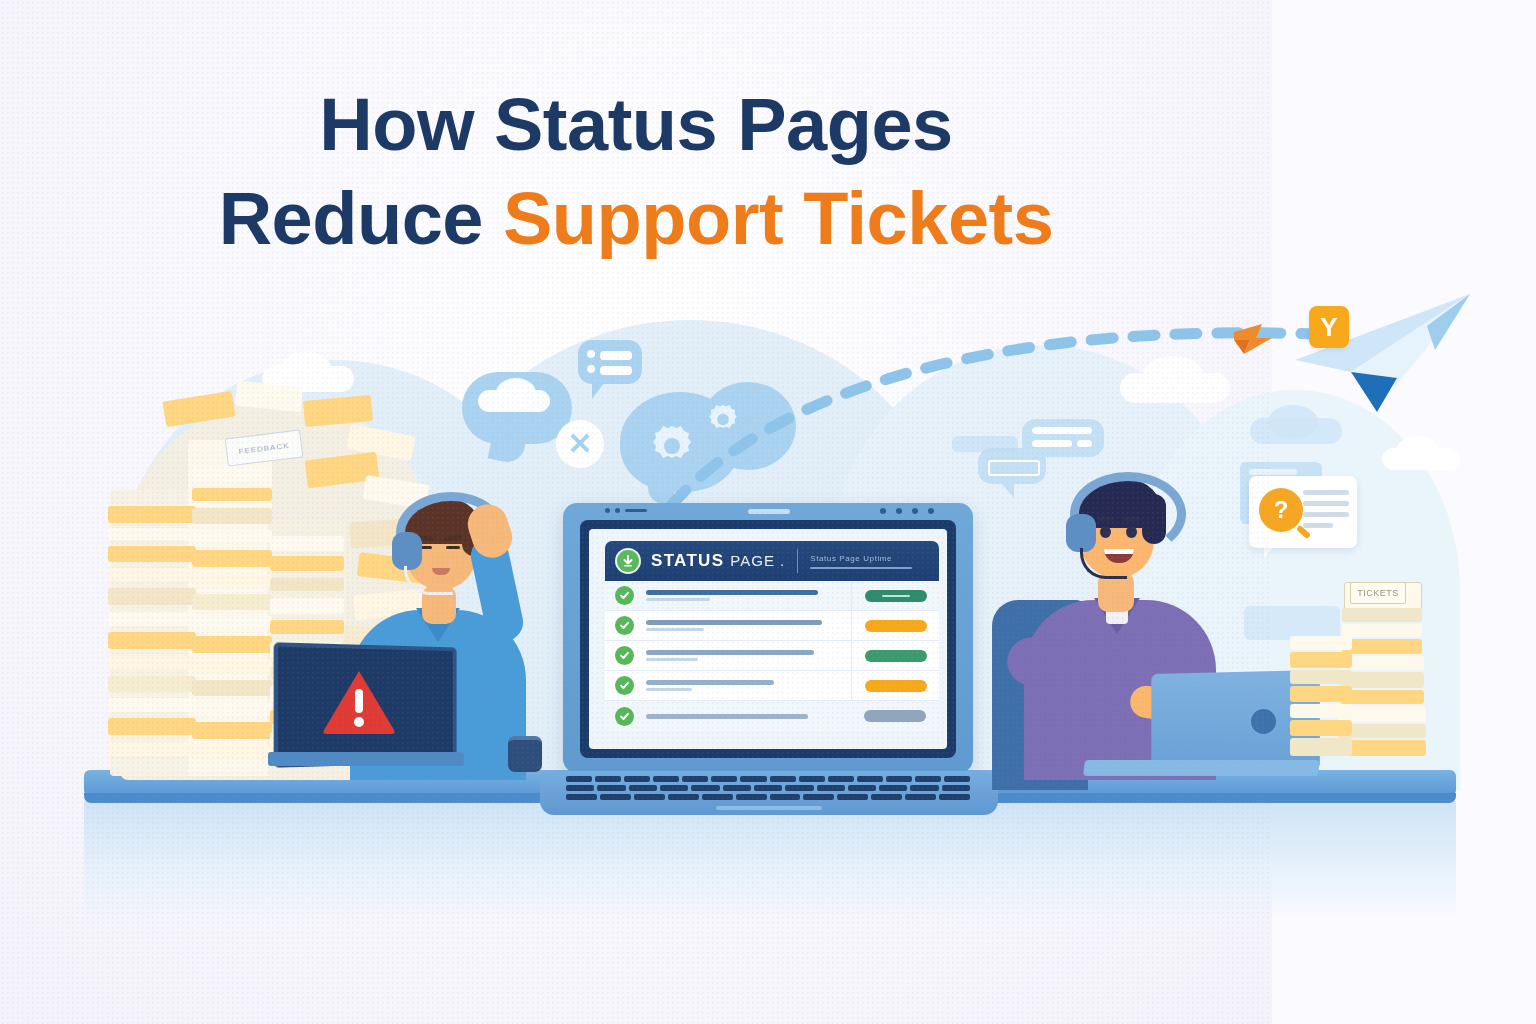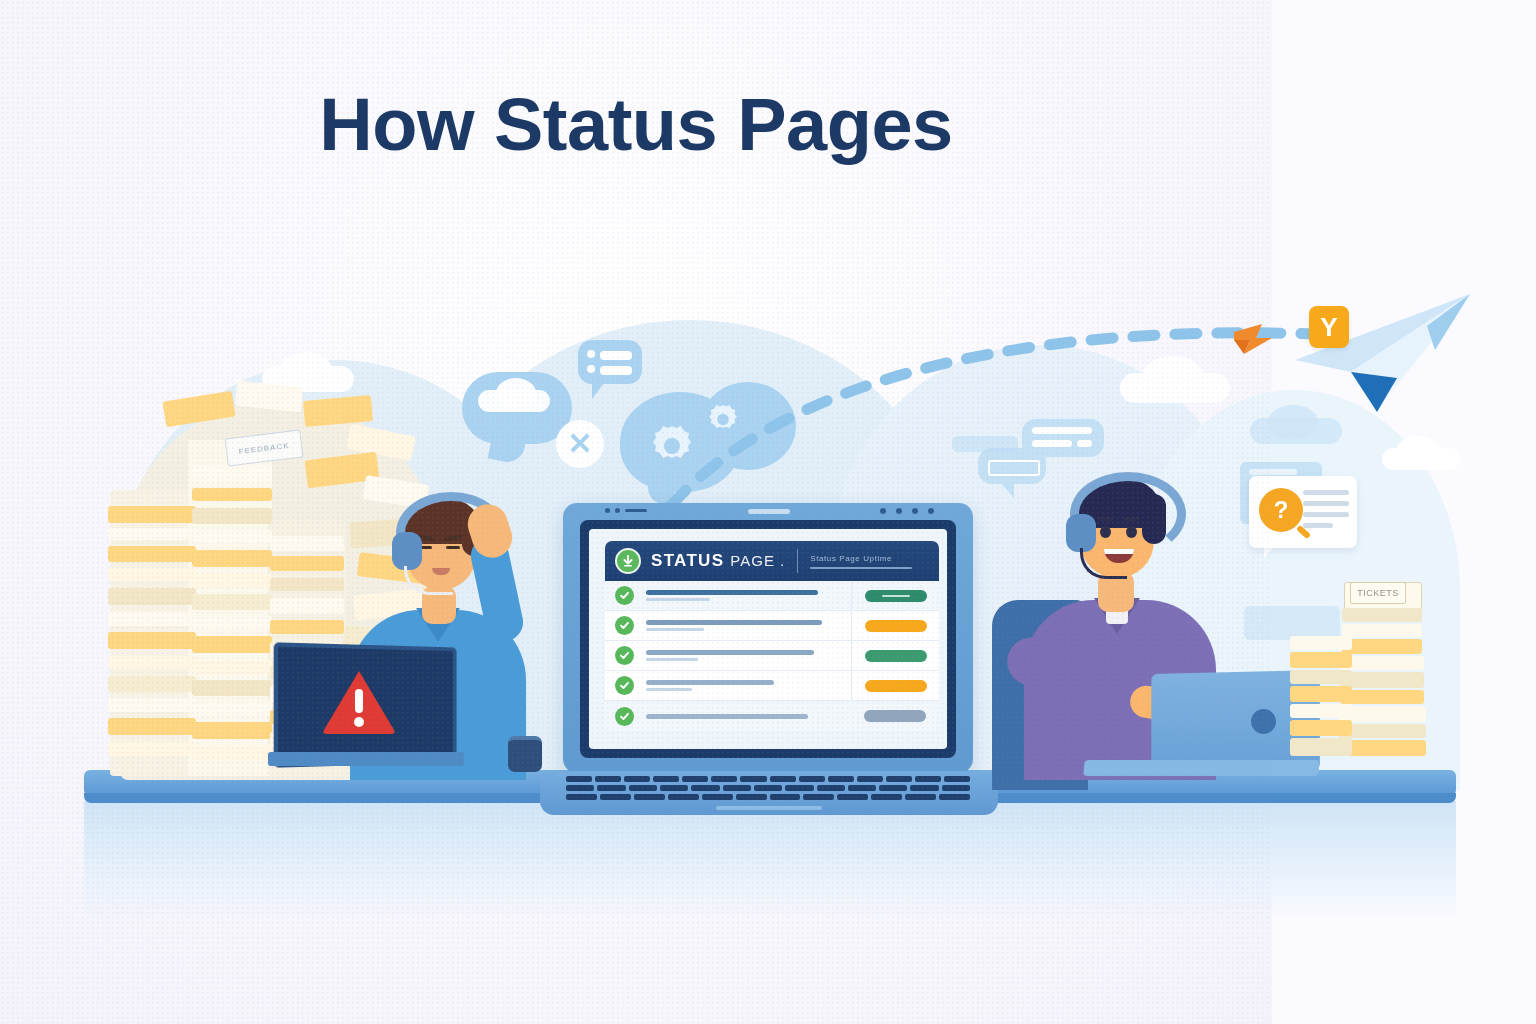--- a/index.html
+++ b/index.html
@@ -599,16 +599,19 @@
     <div class="lns">
       <i></i>
         <i></i>
         <i></i>
         <i style="width:30px;"></i>
     </div>
   </div>
 
   <div class="headline">
     <div class="hl-line">How Status Pages</div>
+    <div class="hl-line">
+      <span>Reduce </span><span class="hl-accent">Support Tickets</span>
+    </div>
   </div>
 
   <div class="noise"></div>
 </div>
 
 </body></html>

